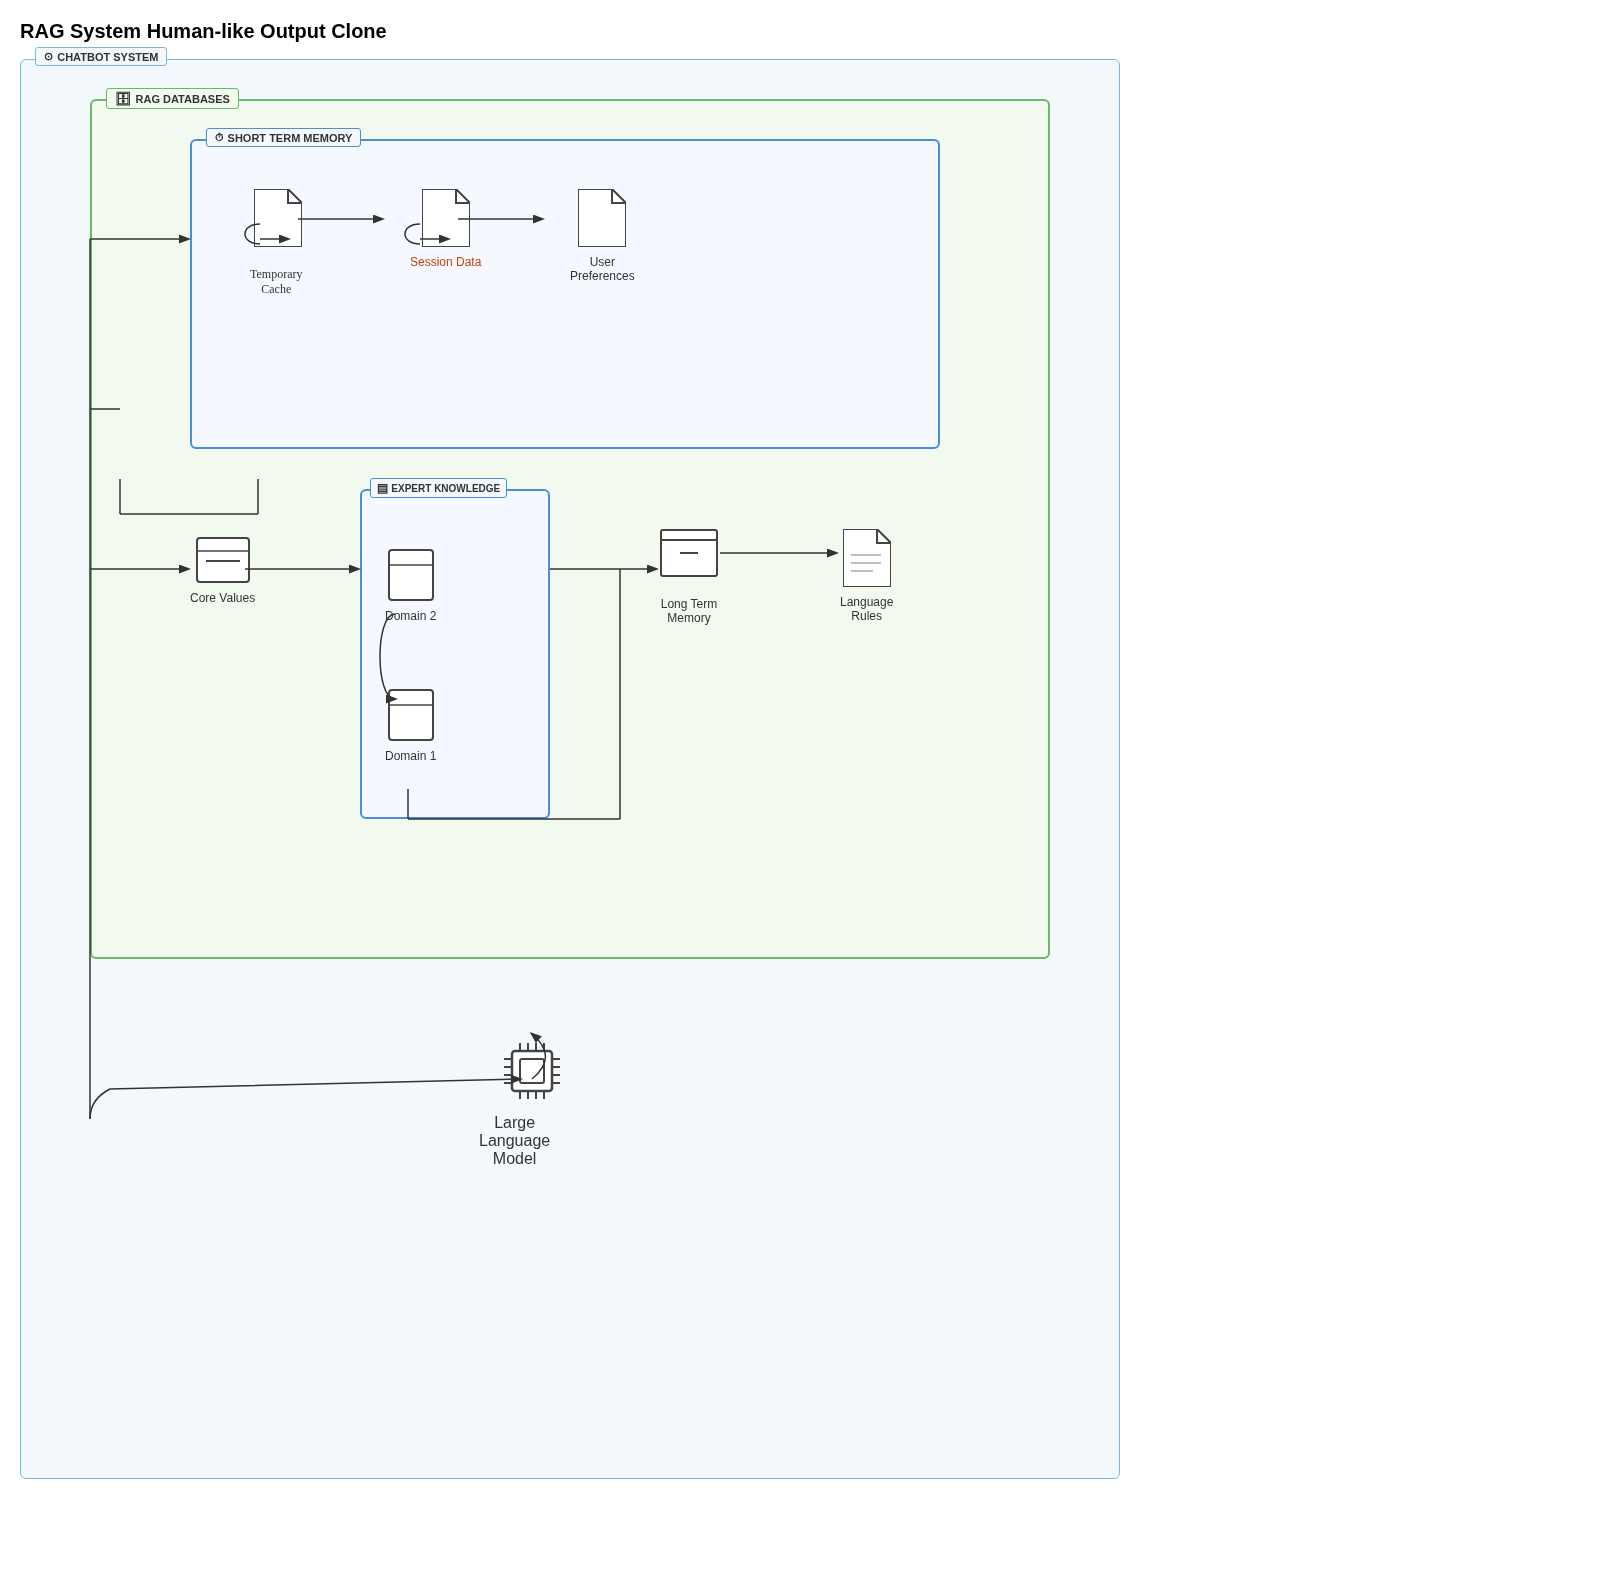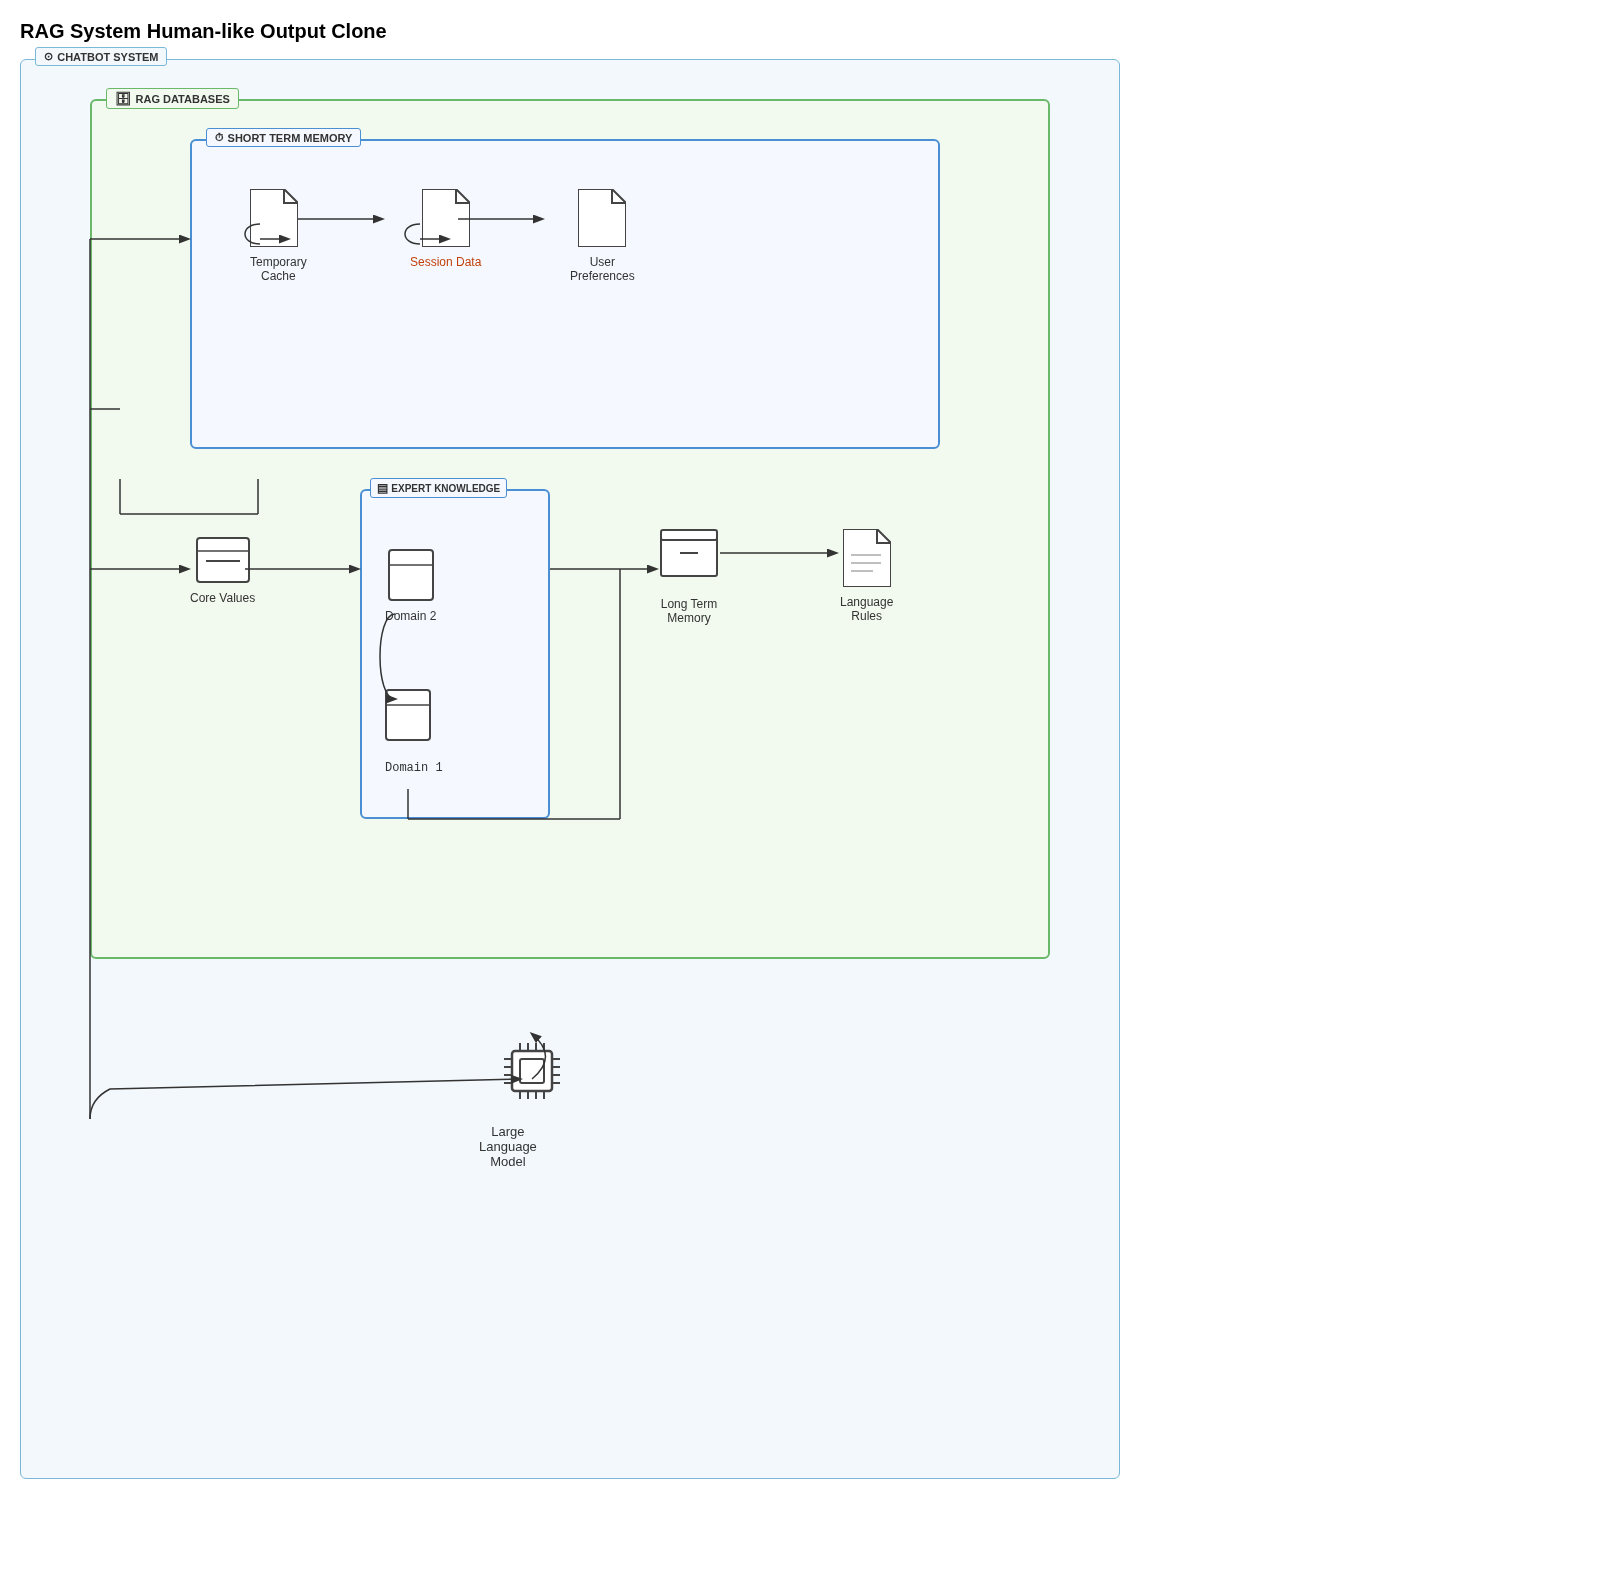--- a/index.html
+++ b/index.html
@@ -88,21 +88,21 @@
     background: #f5f9ff;
     border-radius: 6px;
     position: absolute;
   ">
     <div style="position: absolute; top: -13px; left: 8px; background: #f5f9ff; border: 1.5px solid #4a8fd4; border-radius: 3px; padding: 2px 6px; font-size: 10px; font-weight: bold; color: #333; display: flex; align-items: center; gap: 3px;">
       <span style="font-size:12px;">▤</span>
       <span>EXPERT KNOWLEDGE</span>
     </div>
   </div>
 
-  <div class="el-tmp" style="display:flex;flex-direction:column;align-items:flex-start;gap:8px;">
+  <div class="el-tmp" style="display:flex;flex-direction:column;align-items:flex-end;gap:20px;font-family:Liberation Serif, serif;">
     <svg width="48" height="58" viewBox="0 0 48 58">
       <polygon points="0,0 34,0 48,14 48,58 0,58" fill="white" stroke="#444" stroke-width="2"></polygon>
       <polyline points="34,0 34,14 48,14" fill="none" stroke="#444" stroke-width="2"></polyline>
     </svg>
     <div style="font-size:12px;color:#333;text-align:center;white-space:pre-line;">Temporary
 Cache</div>
   </div>
 
   <div class="el-sess" style="display:flex;flex-direction:column;align-items:center;gap:8px;">
     <svg width="48" height="58" viewBox="0 0 48 58">
@@ -131,21 +131,21 @@
   </div>
 
   <div class="el-domain2" style="display:flex;flex-direction:column;align-items:center;gap:8px;">
     <svg width="46" height="52" viewBox="0 0 46 52">
       <rect x="1" y="1" width="44" height="50" rx="3" fill="white" stroke="#444" stroke-width="2"></rect>
       <line x1="1" y1="16" x2="45" y2="16" stroke="#444" stroke-width="1.5"></line>
     </svg>
     <div style="font-size:12px;color:#333;text-align:center;">Domain 2</div>
   </div>
 
-  <div class="el-domain1" style="display:flex;flex-direction:column;gap:20px;font-family:Liberation Mono, monospace;">
+  <div class="el-domain1" style="display:flex;flex-direction:column;align-items:center;gap:8px;">
     <svg width="46" height="52" viewBox="0 0 46 52">
       <rect x="1" y="1" width="44" height="50" rx="3" fill="white" stroke="#444" stroke-width="2"></rect>
       <line x1="1" y1="16" x2="45" y2="16" stroke="#444" stroke-width="1.5"></line>
     </svg>
     <div style="font-size:12px;color:#333;text-align:center;">Domain 1</div>
   </div>
 
   <div class="el-ltm" style="display:flex;flex-direction:column;align-items:center;gap:8px;">
     <svg width="58" height="48" viewBox="0 0 58 48">
       <rect x="1" y="8" width="56" height="39" rx="2" fill="white" stroke="#444" stroke-width="2"></rect>
@@ -190,21 +190,21 @@
       <line x1="12" y1="36" x2="4" y2="36" stroke="#444" stroke-width="2"></line>
       <line x1="12" y1="44" x2="4" y2="44" stroke="#444" stroke-width="2"></line>
 
       <line x1="52" y1="20" x2="60" y2="20" stroke="#444" stroke-width="2"></line>
       <line x1="52" y1="28" x2="60" y2="28" stroke="#444" stroke-width="2"></line>
       <line x1="52" y1="36" x2="60" y2="36" stroke="#444" stroke-width="2"></line>
       <line x1="52" y1="44" x2="60" y2="44" stroke="#444" stroke-width="2"></line>
     </svg>
   </div>
 
-  <div class="el-llmlabel" style="font-size:13px;color:#333;text-align:center;white-space:pre-line;margin-top:10px;">Large
+  <div class="el-llmlabel" style="font-size:16px;color:#333;text-align:center;white-space:pre-line;">Large
 Language
 Model</div>
 
   <svg style="position:absolute;top:0;left:0;width:1100px;height:1440px;pointer-events:none;overflow:visible;">
     <defs>
       <marker id="arrow" markerWidth="8" markerHeight="8" refX="6" refY="3" orient="auto">
         <path d="M0,0 L0,6 L8,3 z" fill="#333"></path>
       </marker>
       <marker id="arrow2" markerWidth="8" markerHeight="8" refX="6" refY="3" orient="auto">
         <path d="M0,0 L0,6 L8,3 z" fill="#333"></path>

